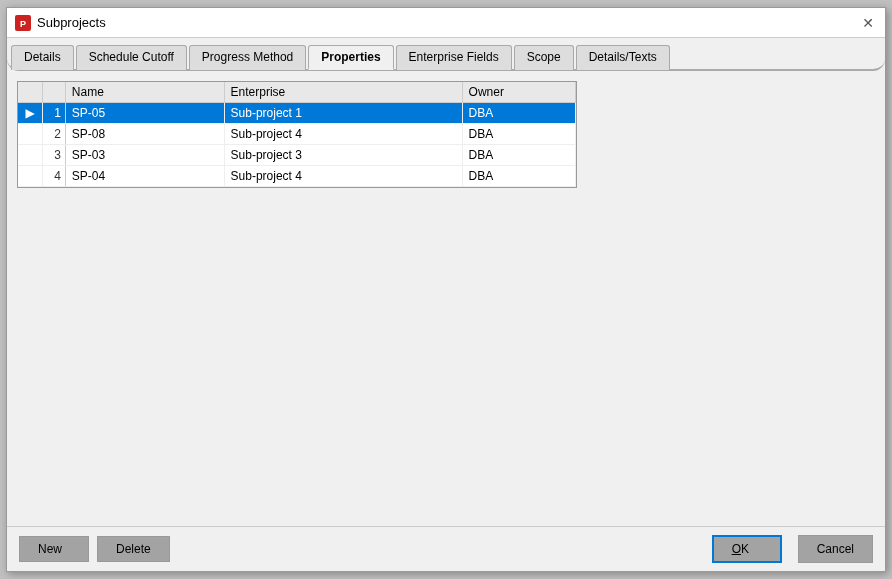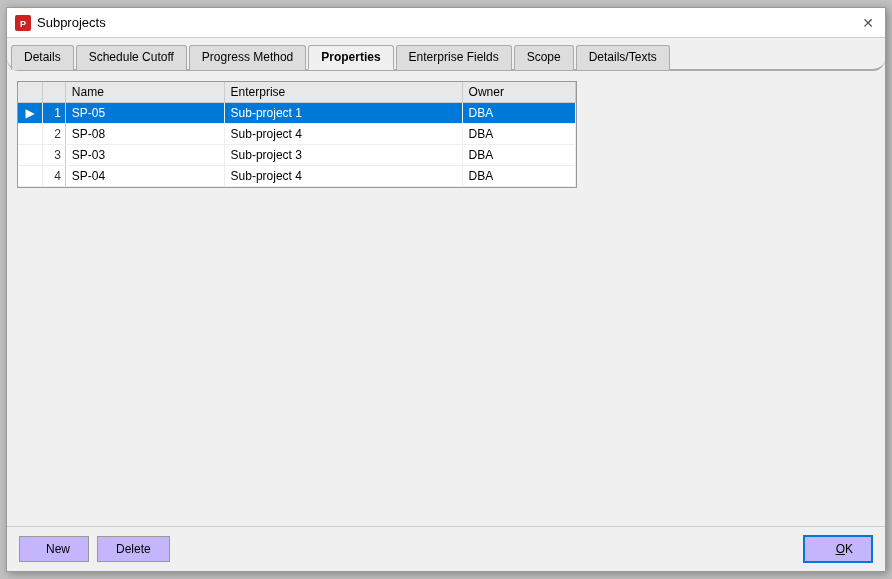--- a/index.html
+++ b/index.html
@@ -149,25 +149,25 @@
       display: flex;
       gap: 8px;
     }
     .footer-right {
       display: flex;
       gap: 16px;
     }
     .btn {
       padding: 5px 18px;
       font-size: 12px;
-      background: #c4b5fd;
+      background: #a3a3a3;
       border: 1px solid #999;
       cursor: pointer;
       min-width: 70px;
-      text-align: right;
+      text-align: left;
     }
     .btn.ok-btn {
       border: 2px solid #0078d7;
     }
     .btn-underline {
       text-decoration: underline;
     }
   </style>
 </head>
 <body>
@@ -248,15 +248,18 @@
         <span>New</span>
       </button>
       <button class="btn">
         <span>Delete</span>
       </button>
     </div>
     <div class="footer-right">
       <button class="btn ok-btn">
         <span><span class="btn-underline">O</span><span style="display:inline" id="ok-suffix">K</span></span>
       </button>
+      <button class="btn">
+        <span>Cancel</span>
+      </button>
     </div>
   </div>
 </div>
 
 </body></html>

